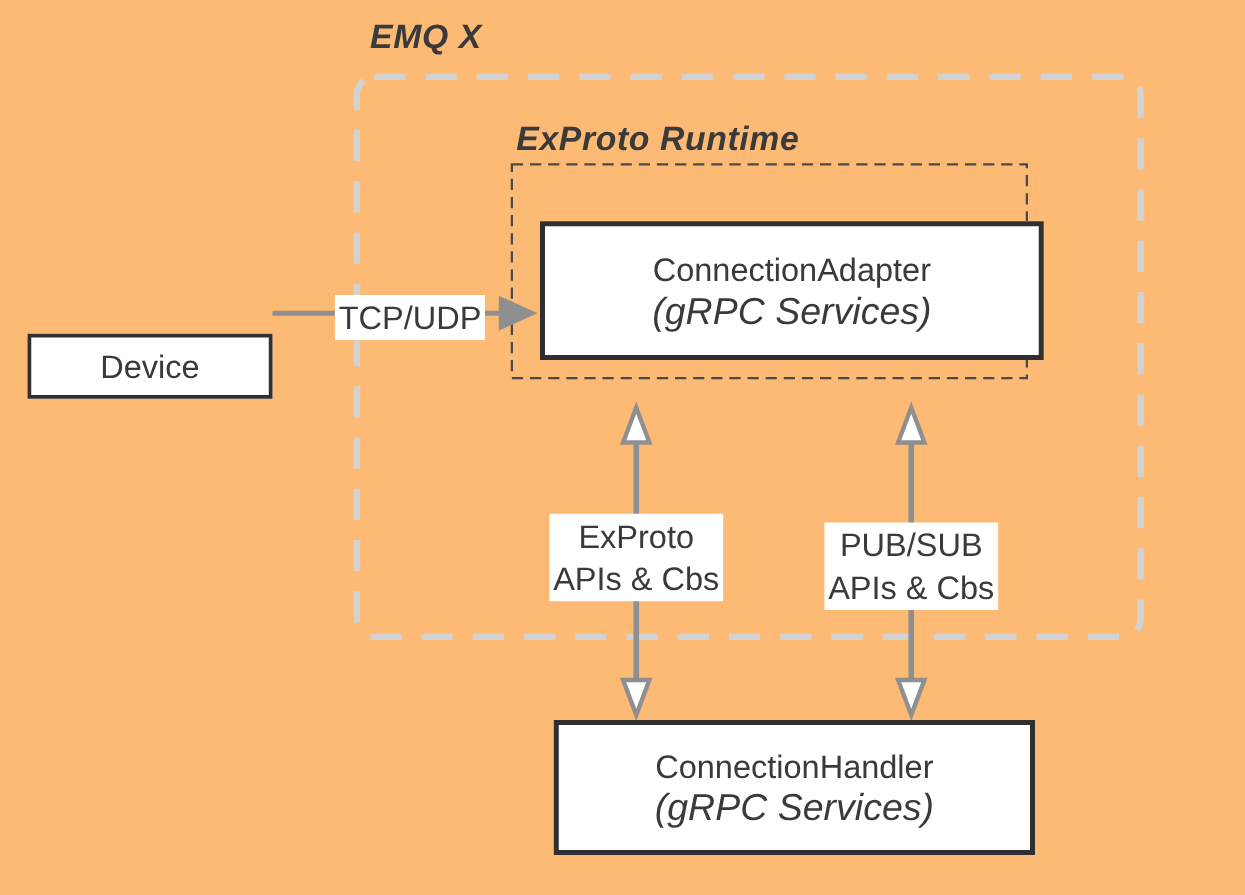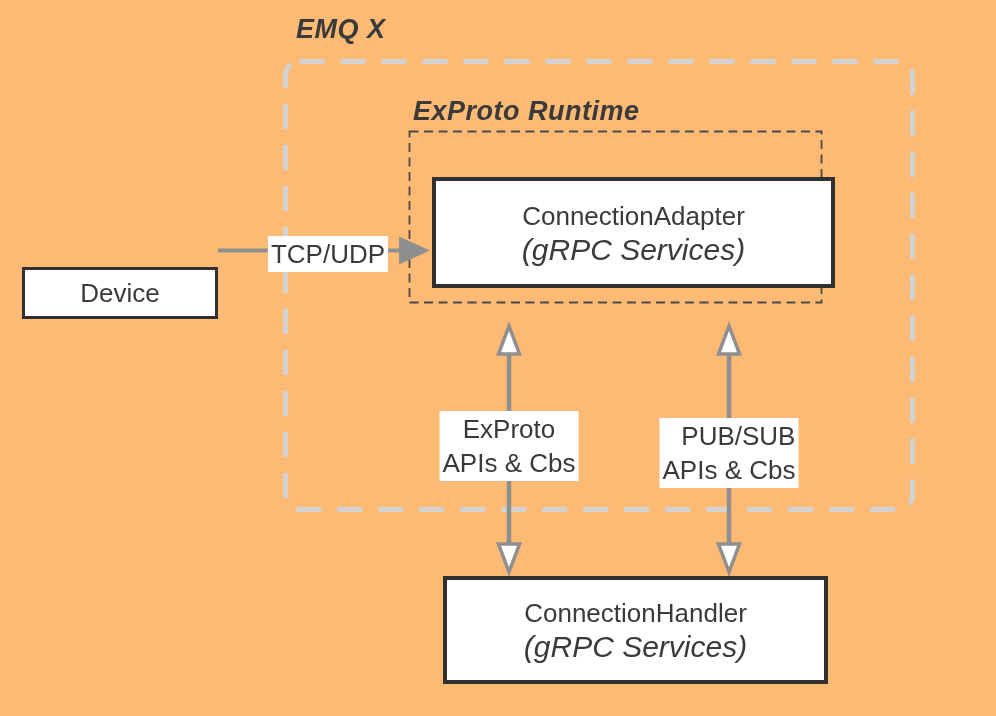--- a/index.html
+++ b/index.html
@@ -73,21 +73,21 @@
     font-size: 26px;
     color: #3a3a3a;
     text-align: center;
     line-height: 34px;
     white-space: nowrap;
     transform: translateX(-50%);
     padding: 1px 3px;
   }
   .edge-label-tcp    { left: 328px; top: 236px; }
   .edge-label-socket { left: 509px; top: 411px; }
-  .edge-label-pubsub { left: 729px; top: 418px; text-align: right; }
+  .edge-label-pubsub { left: 729px; top: 418px; }
 </style>
 </head>
 <body>
 
 <div class="stage">
 
   <svg class="connectors" width="996" height="716" viewBox="0 0 996 716">
 
     <rect x="285.5" y="61.5" width="627" height="448" rx="14" ry="14" fill="none" stroke="#d2d2d2" stroke-width="5" stroke-dasharray="25 16"></rect>
 

